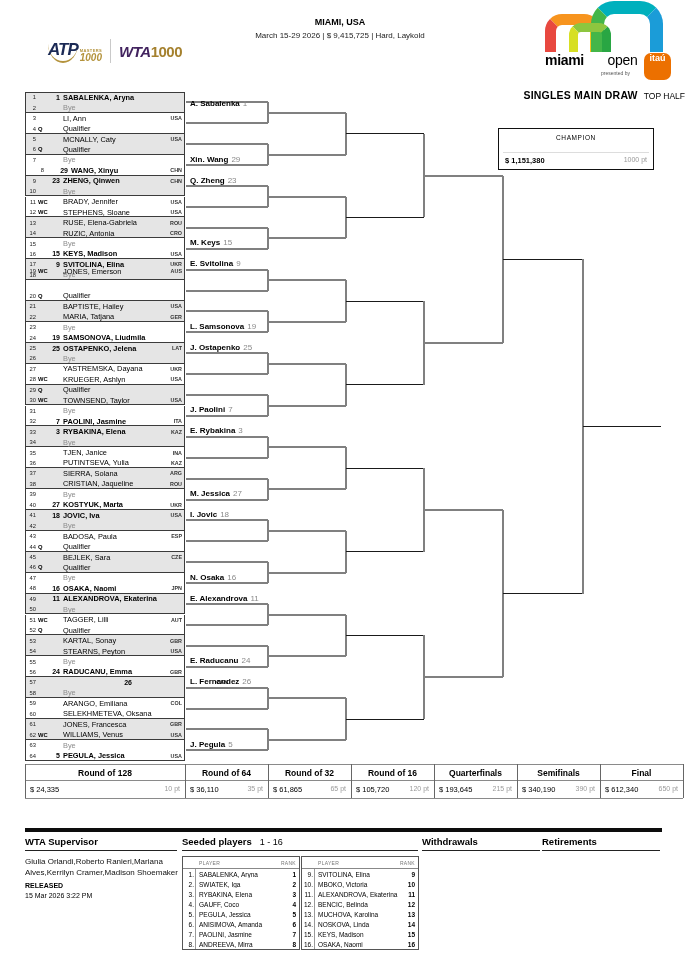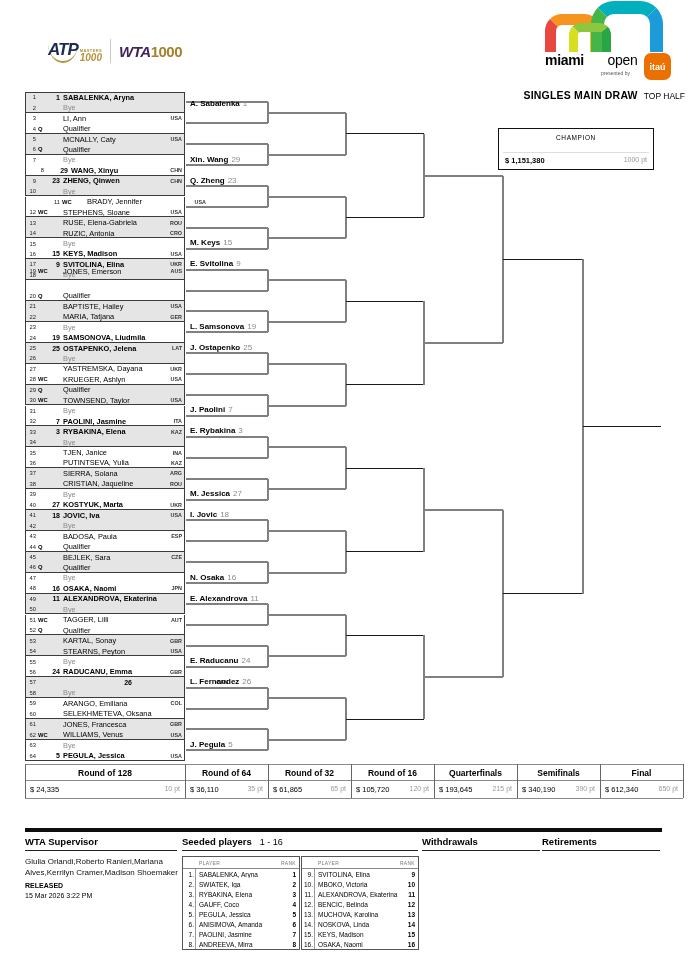--- a/index.html
+++ b/index.html
@@ -29,21 +29,21 @@
              border-radius:17px 17px 0 0;border-left-color:#e8483f;border-right-color:#f7c51e;}
   .arch-mid{left:26px;bottom:28px;width:24px;height:20px;border:9px solid #8dc63f;border-bottom:none;
             border-radius:12px 12px 0 0;border-left-color:#d7df23;border-right-color:#29a643;}
   .arch-right{left:48px;bottom:28px;width:46px;height:38px;border:13px solid #00b0bd;border-bottom:none;
               border-radius:23px 23px 0 0;border-left-color:#44b649;border-right-color:#1b9cd8;}
   .miami-text{position:absolute;left:2px;bottom:12px;font-size:14px;letter-spacing:-.3px;}
   .miami-bold{font-weight:800;}
   .miami-light{font-weight:300;margin-left:20px;}
   .presented{position:absolute;left:58px;bottom:4px;font-size:5px;color:#555;}
   .itau-box{position:absolute;right:2px;bottom:0px;width:27px;height:27px;background:#ec7000;
-            border-radius:7px;display:flex;align-items:center;justify-content:center;}
+            border-radius:7px;display:flex;align-items:flex-start;justify-content:center;}
   .itau-text{color:#fff;font-size:9px;font-weight:bold;}
   #draw-label{right:5px;top:85px;width:300px;text-align:right;}
   .draw-main{font-size:10.5px;font-weight:bold;letter-spacing:.2px;}
   .draw-half{font-size:8.5px;margin-left:6px;}
   
   #champion-box{left:498px;top:128px;width:154px;height:40px;border:1.5px solid #111;background:#fff;}
   .champ-label{text-align:center;font-size:6.5px;letter-spacing:.6px;padding-top:5px;}
   .champ-sep{position:absolute;left:4px;right:4px;top:23px;border-top:1px solid #ddd;}
   .champ-row{position:absolute;left:6px;right:6px;bottom:4px;display:flex;justify-content:space-between;}
   .champ-prize{font-size:7.5px;font-weight:bold;}
@@ -100,20 +100,22 @@
     </span>
   </div>
   <div class="logo-divider"></div>
   <div class="wta-wrap">
     <span class="wta-main">WTA</span>
     <span class="wta-num">1000</span>
   </div>
 </div>
 
 <div class="abs" id="title-block">
+  <div class="ev-city">MIAMI, USA</div>
+  <div class="ev-info">March 15-29 2026  |  $ 9,415,725  |  Hard, Laykold</div>
 </div>
 
 <div class="abs" id="miami-logo">
   <div class="arch arch-left"></div>
   <div class="arch arch-right"></div>
   <div class="arch arch-mid"></div>
   <div class="miami-text"><span class="miami-bold">miami</span><span class="miami-light"> open</span></div>
   <div class="presented">presented by</div>
   <div class="itau-box">
     <span class="itau-text">itaú</span>
@@ -229,21 +231,21 @@
       <span class="e-name bold">ZHENG, Qinwen</span>
       <span class="e-country">CHN</span>
     </div>
     <div class="entry" style="top: 94.05px; height: 10.45px;">
       <span class="e-num">10</span>
       <span class="e-status"></span>
       <span class="e-seed"></span>
       <span class="e-name bye">Bye</span>
       <span class="e-country"></span>
     </div>
-    <div class="entry" style="top: 104.5px; height: 10.45px; margin-left: 24px;">
+    <div class="entry" style="top: 104.5px; height: 10.45px;">
       <span class="e-num">11</span>
       <span class="e-status">WC</span>
       <span class="e-seed"></span>
       <span class="e-name">BRADY, Jennifer</span>
       <span class="e-country">USA</span>
     </div>
     <div class="entry" style="top: 114.95px; height: 10.45px;">
       <span class="e-num">12</span>
       <span class="e-status">WC</span>
       <span class="e-seed"></span>

